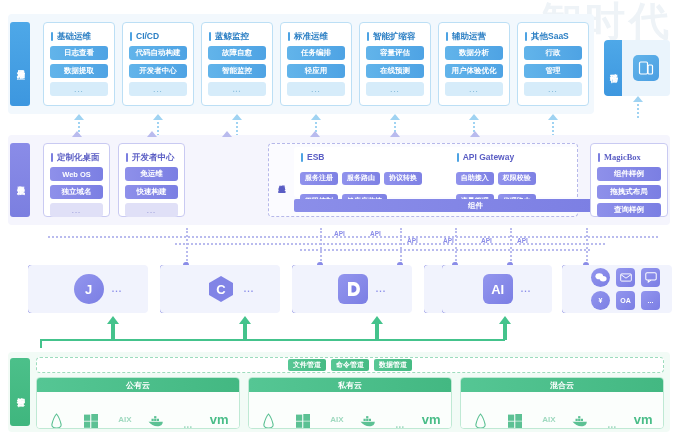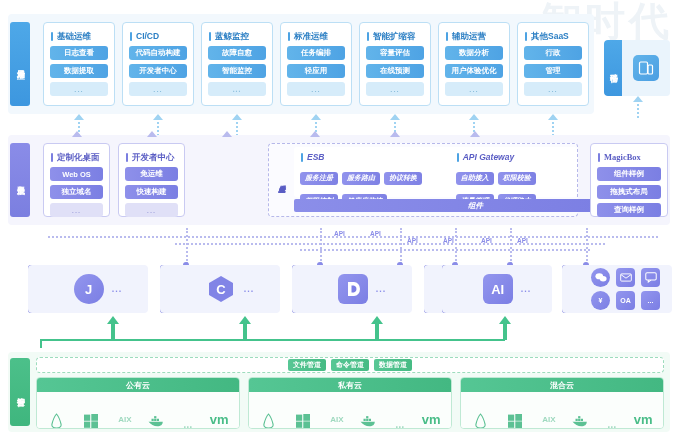--- a/index.html
+++ b/index.html
@@ -271,21 +271,21 @@
     <div class="pill">独立域名</div>
     <div class="pill faint">...</div>
   </div>
   <div class="card purple" style="left:118px;top:143px;width:67px;height:74px;">
     <div class="card-title">开发者中心</div>
     <div class="pill">免运维</div>
     <div class="pill">快速构建</div>
     <div class="pill faint">...</div>
   </div>
 
-  <div class="dashbox" style="left:268px;top:143px;width:310px;height:74px;font-style:italic;">
+  <div class="dashbox" style="left:268px;top:143px;width:310px;height:74px;">
     <div class="vlabel">企业服务总线</div>
     <div style="flex:1;position:relative;">
       <div class="innerpanel" style="position:absolute;left:0;top:3px;right:0;height:50px;display:flex;">
         <div style="flex:1.35;">
           <div class="card-title" style="color:#5a5dc4;margin-bottom:4px;">ESB</div>
           <div>
             <span class="tag">服务注册</span><span class="tag">服务路由</span><span class="tag">协议转换</span>
           </div>
           <div>
             <span class="tag">权限控制</span><span class="tag">健康度监控</span>

